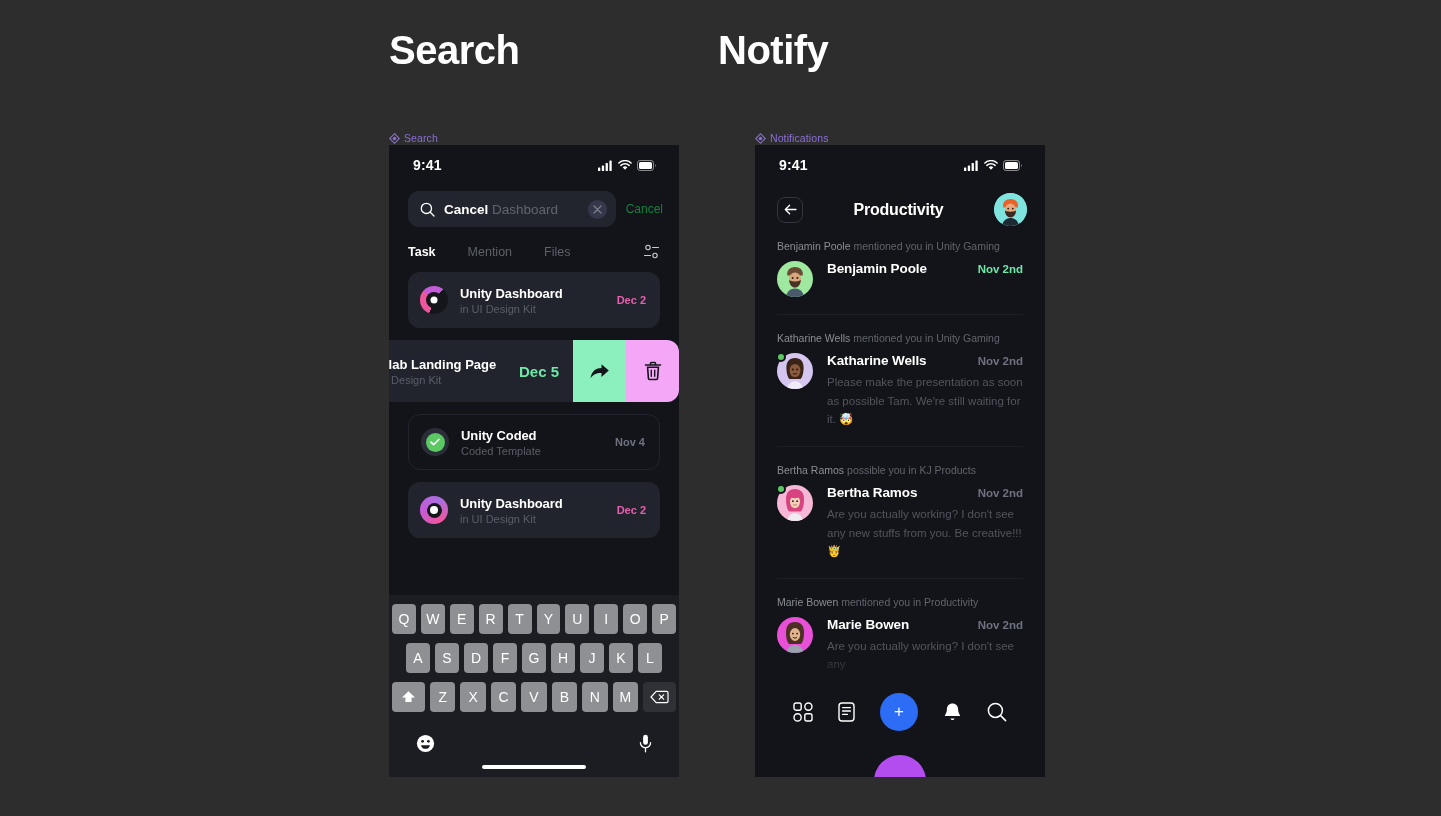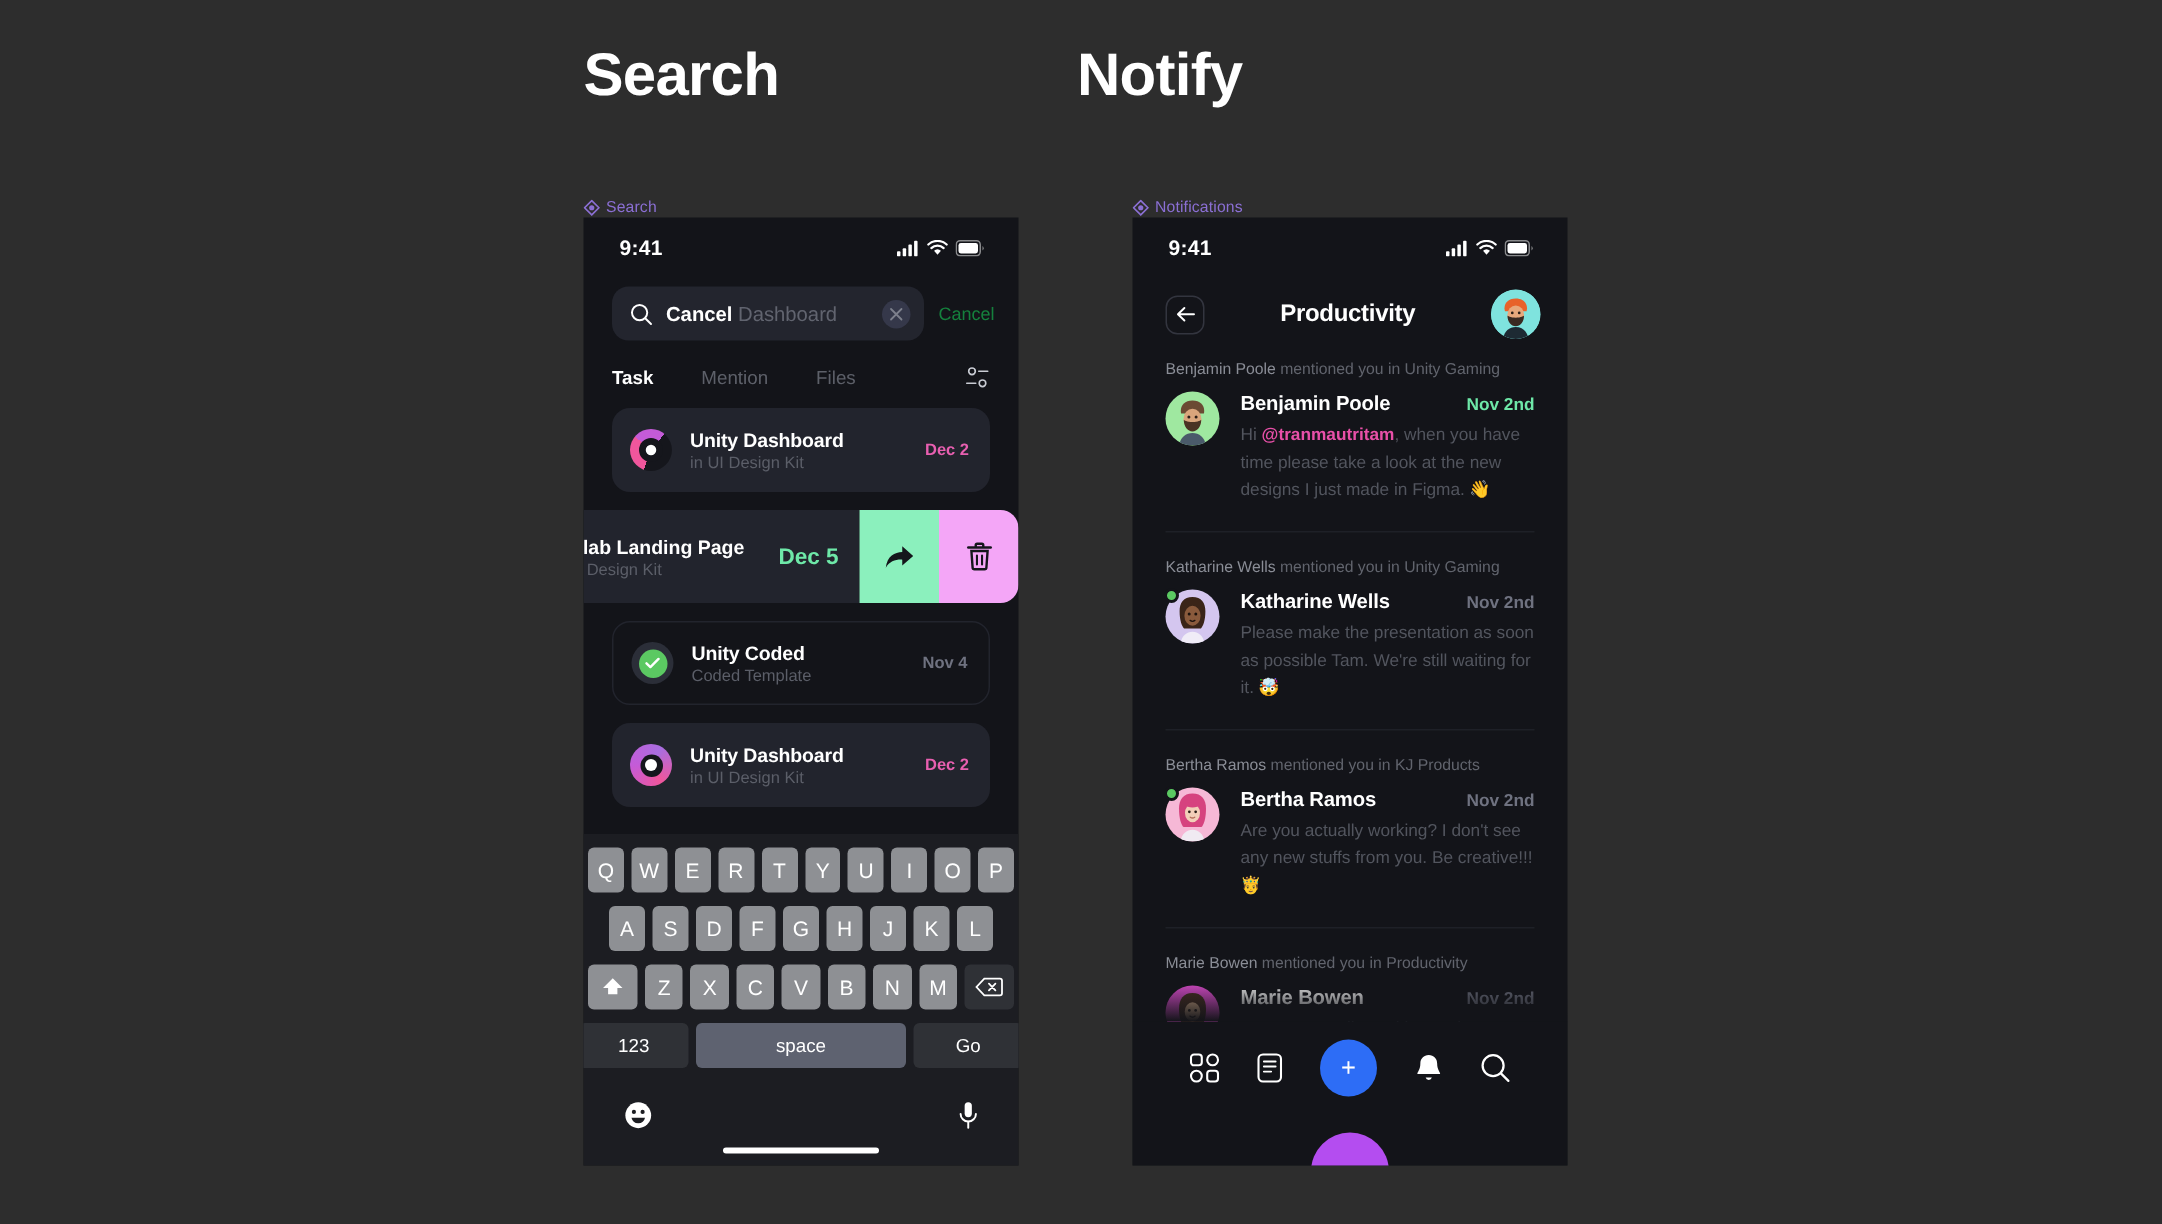--- a/index.html
+++ b/index.html
@@ -412,25 +412,20 @@
       <div class="key">B</div>
       <div class="key">N</div>
       <div class="key">M</div>
       <div class="key wide dark">
         <svg width="19" height="14" viewBox="0 0 19 14">
           <path d="M6.2 1.4h10.4c.8 0 1.4.6 1.4 1.4v8.4c0 .8-.6 1.4-1.4 1.4H6.2L1 7Z" fill="none" stroke="#fff" stroke-width="1.2"></path>
           <path d="M9.3 4.8 13.6 9.2M13.6 4.8 9.3 9.2" stroke="#fff" stroke-width="1.2" stroke-linecap="round"></path>
         </svg>
       </div>
     </div>
-    <div class="kb-row r4">
-      <div class="key fn">123</div>
-      <div class="key space">space</div>
-      <div class="key fn">Go</div>
-    </div>
     <div class="kb-bottom">
       <svg width="19" height="19" viewBox="0 0 19 19">
         <circle cx="9.5" cy="9.5" r="8.6" fill="#fff"></circle>
         <circle cx="6.6" cy="7.3" r="1.4" fill="#1c1d22"></circle>
         <circle cx="12.4" cy="7.3" r="1.4" fill="#1c1d22"></circle>
         <path d="M5 11.2h9a4.6 4.6 0 0 1-9 0Z" fill="#1c1d22"></path>
       </svg>
       <svg width="13" height="19" viewBox="0 0 13 19">
         <rect x="4.1" y=".8" width="4.8" height="10" rx="2.4" fill="#fff"></rect>
         <path d="M1.4 8.6a5.1 5.1 0 0 0 10.2 0" fill="none" stroke="#fff" stroke-width="1.3" stroke-linecap="round"></path>
@@ -503,23 +498,20 @@
               <circle cx="20.4" cy="17" r="1" fill="#2a1d17"></circle>
               <path d="M9 36c.9-5.6 4.5-8.4 9-8.4s8.1 2.8 9 8.4Z" fill="#4a5a6a"></path>
             </svg>
           </div>
         </div>
         <div class="notif-col">
           <div class="notif-top">
             <div class="notif-name">Benjamin Poole</div>
             <div class="notif-date" style="color:#6ee8a8">Nov 2nd</div>
           </div>
-          <div class="notif-msg">
-            <span>Hi </span><span class="mention">@tranmautritam</span><span>, when you have time please take a look at the new designs I just made in Figma. 👋</span>
-          </div>
         </div>
       </div>
     </div>
 
     <div class="divider"></div>
 
     <div class="notif-item">
       <div class="notif-meta">
         <b>Katharine Wells</b>
         <span>mentioned you in Unity Gaming</span>
@@ -546,21 +538,21 @@
           <div class="notif-msg">Please make the presentation as soon as possible Tam. We're still waiting for it. 🤯</div>
         </div>
       </div>
     </div>
 
     <div class="divider"></div>
 
     <div class="notif-item">
       <div class="notif-meta">
         <b>Bertha Ramos</b>
-        <span>mentioned you in KJ Products</span>
+        <span>possible you in KJ Products</span>
       </div>
       <div class="notif-body">
         <div class="notif-av">
           <div class="inner" style="background:#f6b8d6">
             <svg width="36" height="36" viewBox="0 0 36 36">
               <path d="M18 4c-6.2 0-9 4.2-9 10 0 7 1.6 11 3 12.4h12c1.4-1.4 3-5.4 3-12.4 0-5.8-2.8-10-9-10Z" fill="#d6437f"></path>
               <ellipse cx="18" cy="17" rx="5" ry="6.2" fill="#f2cfb8"></ellipse>
               <path d="M12.8 11.6c1.6 2.2 8.8 2.2 10.4 0-1.2-2.6-9.2-2.6-10.4 0Z" fill="#d6437f"></path>
               <circle cx="15.9" cy="16.2" r=".9" fill="#2a1d17"></circle>
               <circle cx="20.1" cy="16.2" r=".9" fill="#2a1d17"></circle>

